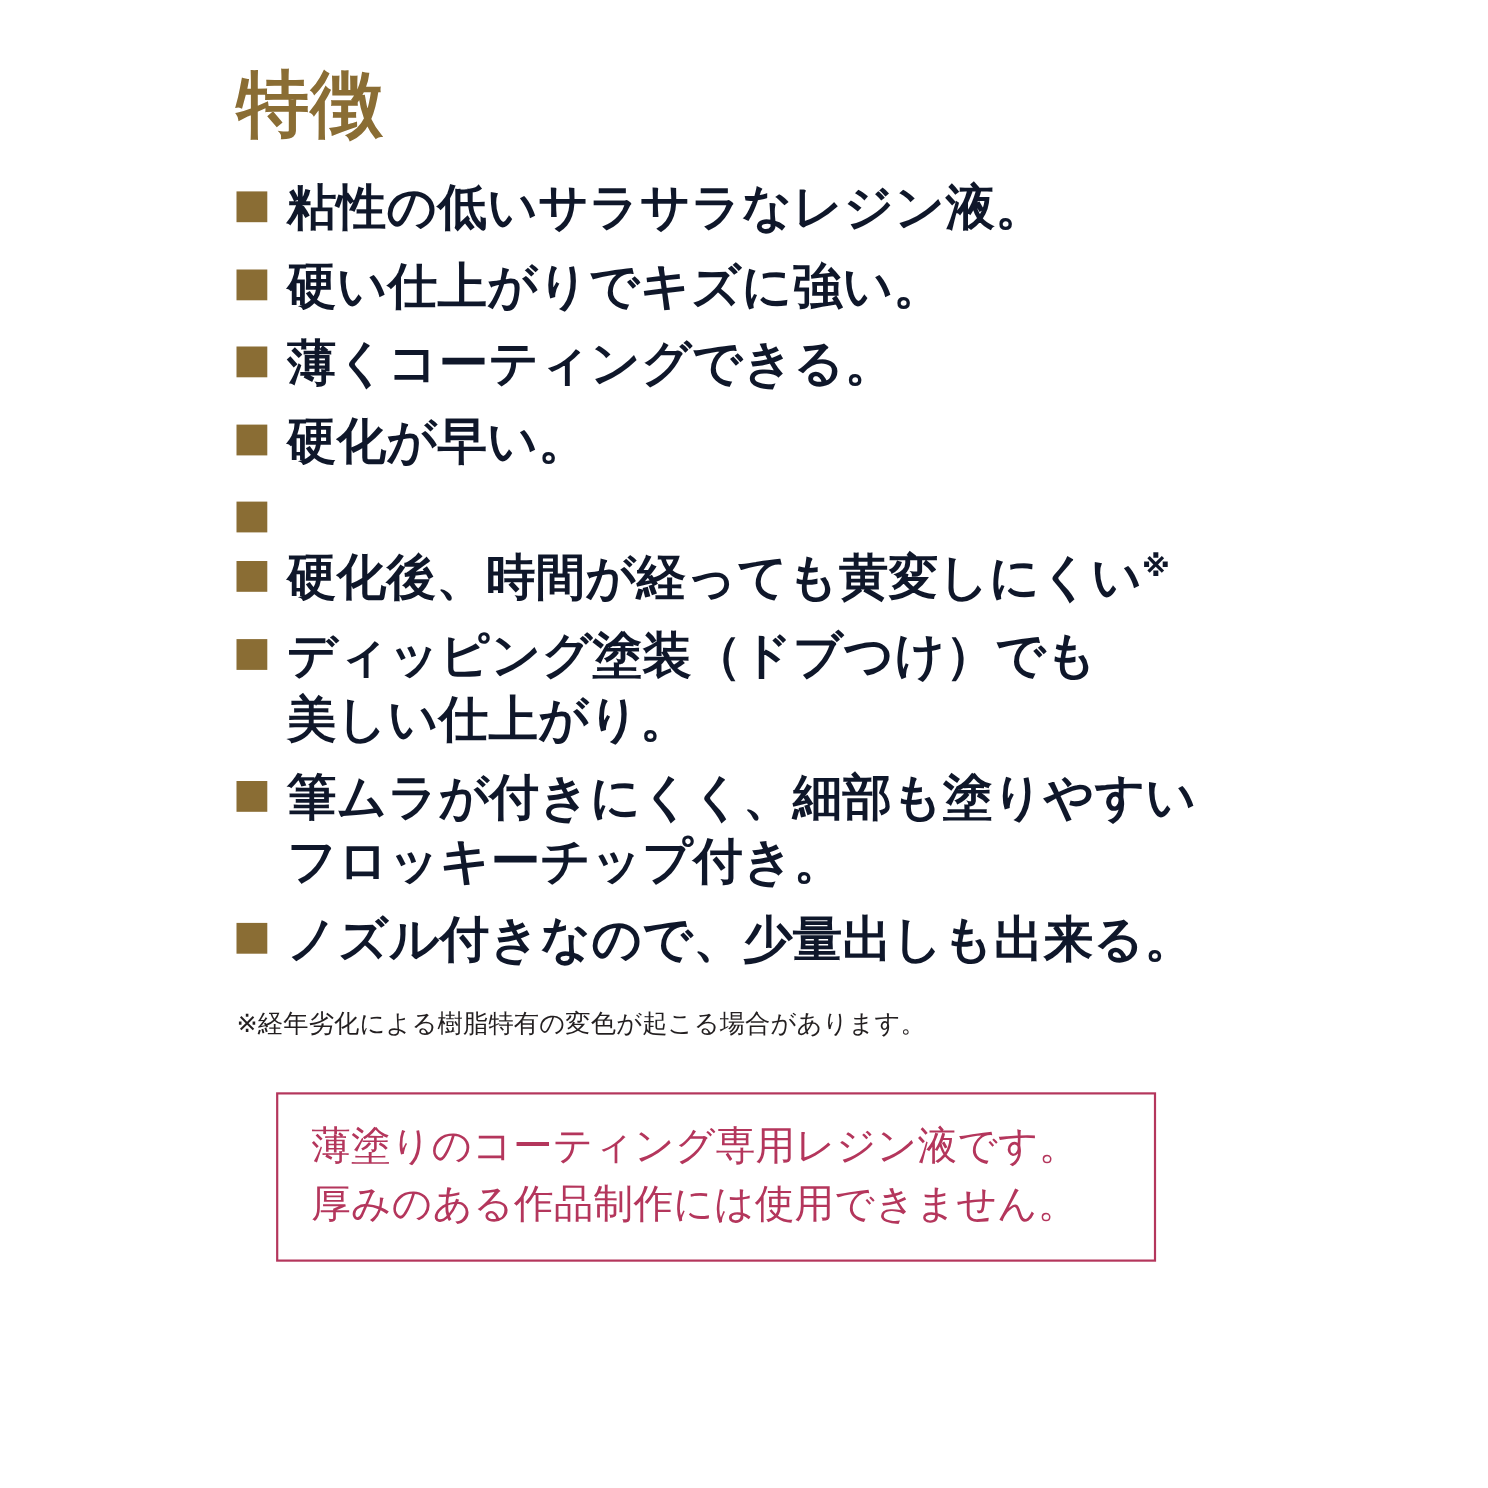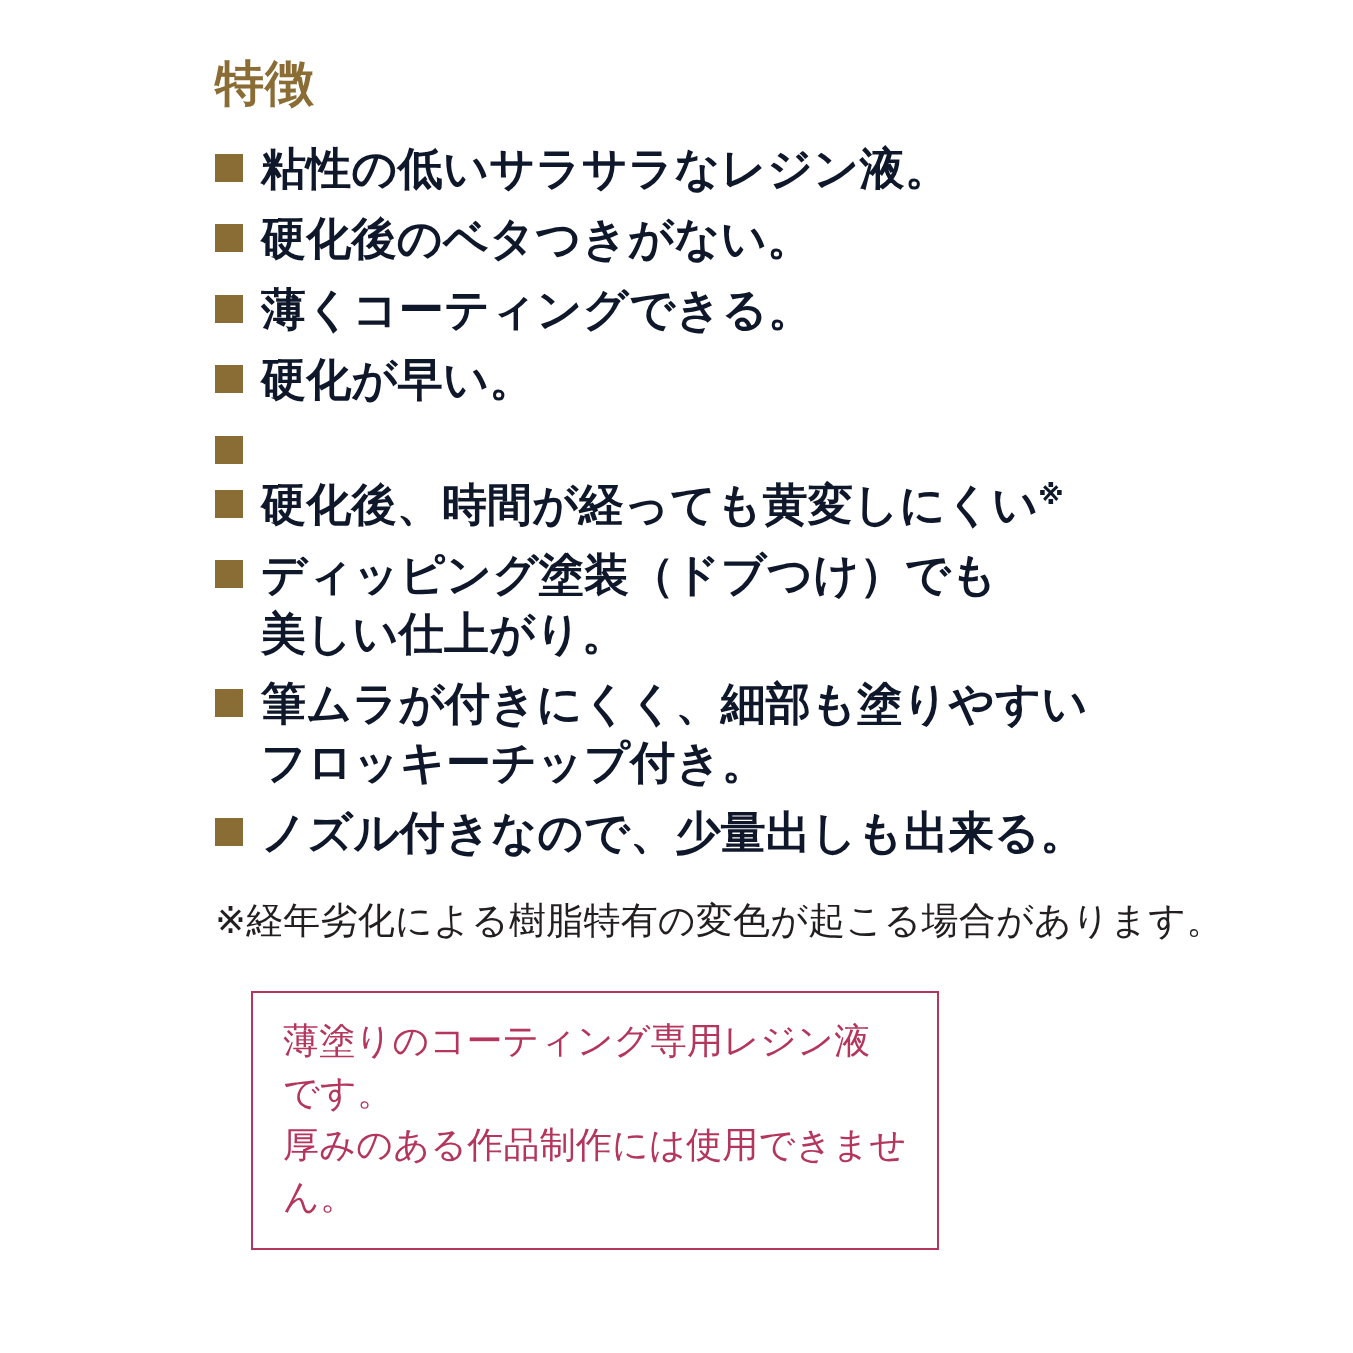--- a/index.html
+++ b/index.html
@@ -15,21 +15,21 @@
   }
   .page {
     position: relative;
     width: 1353px;
     height: 1353px;
     box-sizing: border-box;
     padding: 55px 110px 0 215px;
   }
   .section-title {
     color: #8a6d34;
-    font-size: 49px;
+    font-size: 66px;
     font-weight: bold;
     letter-spacing: 0.02em;
     line-height: 1.2;
     margin: 0 0 26px 0;
   }
   .feature-list {
     list-style: none;
     margin: 0;
     padding: 0;
   }
@@ -54,32 +54,32 @@
     letter-spacing: 0.005em;
     white-space: pre-line;
   }
   .feature-text .mark {
     font-size: 26px;
     vertical-align: super;
     font-weight: bold;
   }
   .footnote {
     color: #231f20;
-    font-size: 37px;
+    font-size: 23px;
     font-weight: normal;
     line-height: 1.3;
     margin-top: 34px;
     margin-left: 0;
     letter-spacing: 0.005em;
   }
   .notice-box {
     margin: 46px 0 0 36px;
     border: 2px solid #b4365c;
     padding: 22px 30px 24px 30px;
-    width: 688px;
+    width: 800px;
     box-sizing: border-box;
   }
   .notice-line {
     color: #b4365c;
     font-size: 36px;
     font-weight: normal;
     line-height: 1.45;
     letter-spacing: 0.005em;
   }
 </style>
@@ -92,21 +92,21 @@
 
   <ul class="feature-list">
 
     <li class="feature-item">
       <span class="bullet"></span>
       <span class="feature-text">粘性の低いサラサラなレジン液。</span>
     </li>
 
     <li class="feature-item">
       <span class="bullet"></span>
-      <span class="feature-text">硬化後のベタつきがない。</span>
+      <span class="feature-text">硬い仕上がりでキズに強い。</span>
     </li>
 
     <li class="feature-item">
       <span class="bullet"></span>
       <span class="feature-text">薄くコーティングできる。</span>
     </li>
 
 
     <li class="feature-item">
       <span class="bullet"></span>

